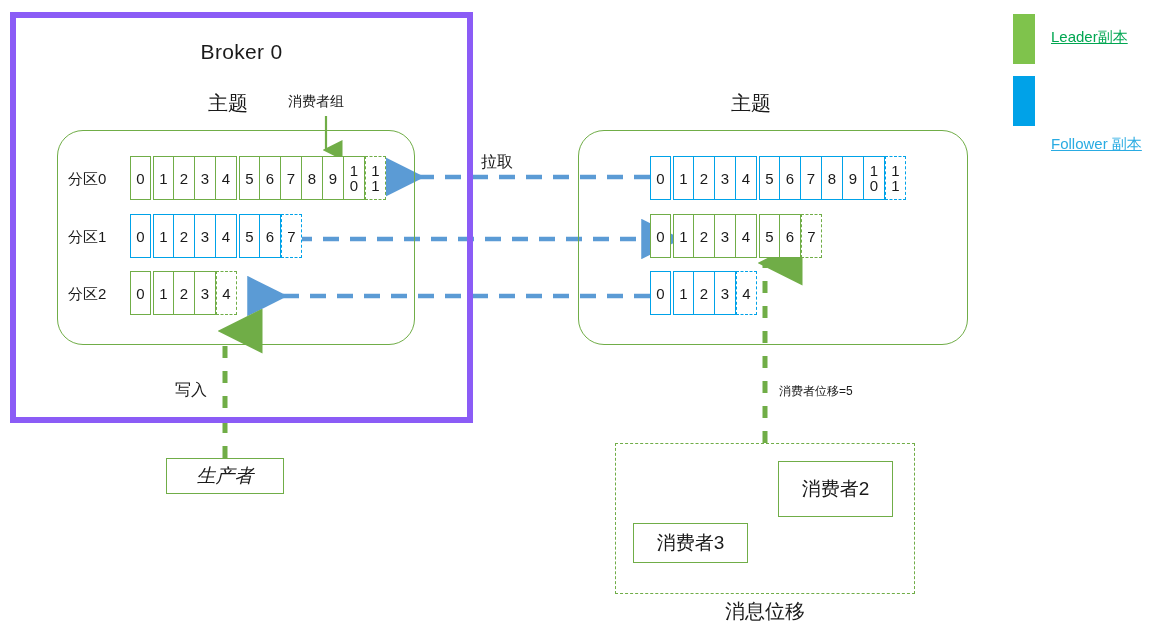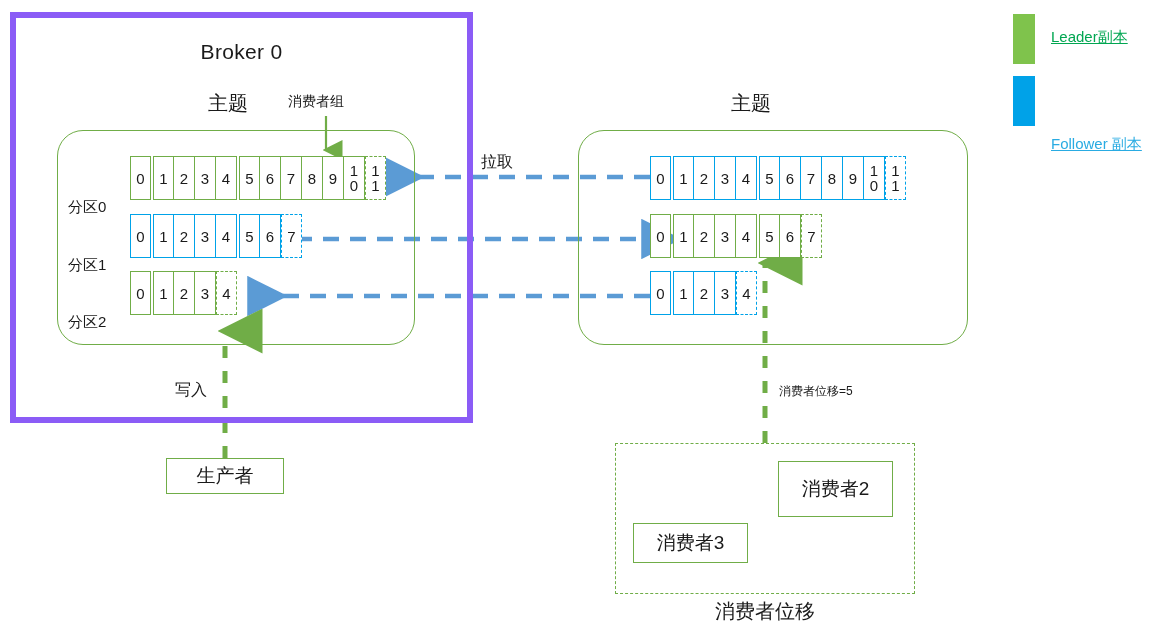--- a/index.html
+++ b/index.html
@@ -49,21 +49,20 @@
     color: #1a1a1a;
     white-space: nowrap;
   }
 
   
   .part-label {
     position: absolute;
     font-size: 15px;
     color: #1a1a1a;
     white-space: nowrap;
-    margin-top: 28px;
   }
   .cells {
     position: absolute;
     display: flex;
     align-items: stretch;
     height: 44px;
   }
   .cell {
     box-sizing: border-box;
     width: 21px;
@@ -222,21 +221,21 @@
       <div class="cell g">0</div>
       <div class="gap"></div>
       <div class="cell g">1</div>
       <div class="cell g nol">2</div>
       <div class="cell g nol">3</div>
       <div class="cell gd">4</div>
     </div>
 
   <div class="mini-label" style="left:175px; top:380px; font-size:16px;">写入</div>
 
-  <div class="abs plainbox" style="left:166px; top:458px; width:118px; height:36px;">
+  <div class="abs plainbox" style="left:166px; top:458px; width:118px; height:36px;font-style:italic;">
     <span>生产者</span>
   </div>
 
 
   <div class="topic-label" style="left:731px; top:90px;">主题</div>
 
   <div class="abs topic-box" style="left:578px; top:130px; width:390px; height:215px;"></div>
 
   <div class="cells" id="b1p0" style="left:650px; top:156px;">
       <div class="cell b">0</div>
@@ -287,21 +286,21 @@
 
   <div class="abs dashbox" style="left:615px; top:443px; width:300px; height:151px;"></div>
 
   <div class="abs plainbox" style="left:778px; top:461px; width:115px; height:56px;">
     <span>消费者2</span>
   </div>
   <div class="abs plainbox" style="left:633px; top:523px; width:115px; height:40px;">
     <span>消费者3</span>
   </div>
 
-  <div class="group-caption" style="left:615px; top:598px; width:300px;">消费者位移</div>
+  <div class="group-caption" style="left:615px; top:598px; width:300px;">消息位移</div>
 
   <div class="abs legend-swatch" style="left:1013px; top:14px; width:22px; height:50px; background:#7fc34c;"></div>
   <div class="legend-text" style="left:1051px; top:28px; color:#00a651;">Leader副本</div>
 
   <div class="abs legend-swatch" style="left:1013px; top:76px; width:22px; height:50px; background:#00a2e8;"></div>
   <div class="legend-text" style="left:1051px; top:90px; color:#29abe2;margin-top:45px;">Follower 副本</div>
 
 </div>
 
 </body></html>

